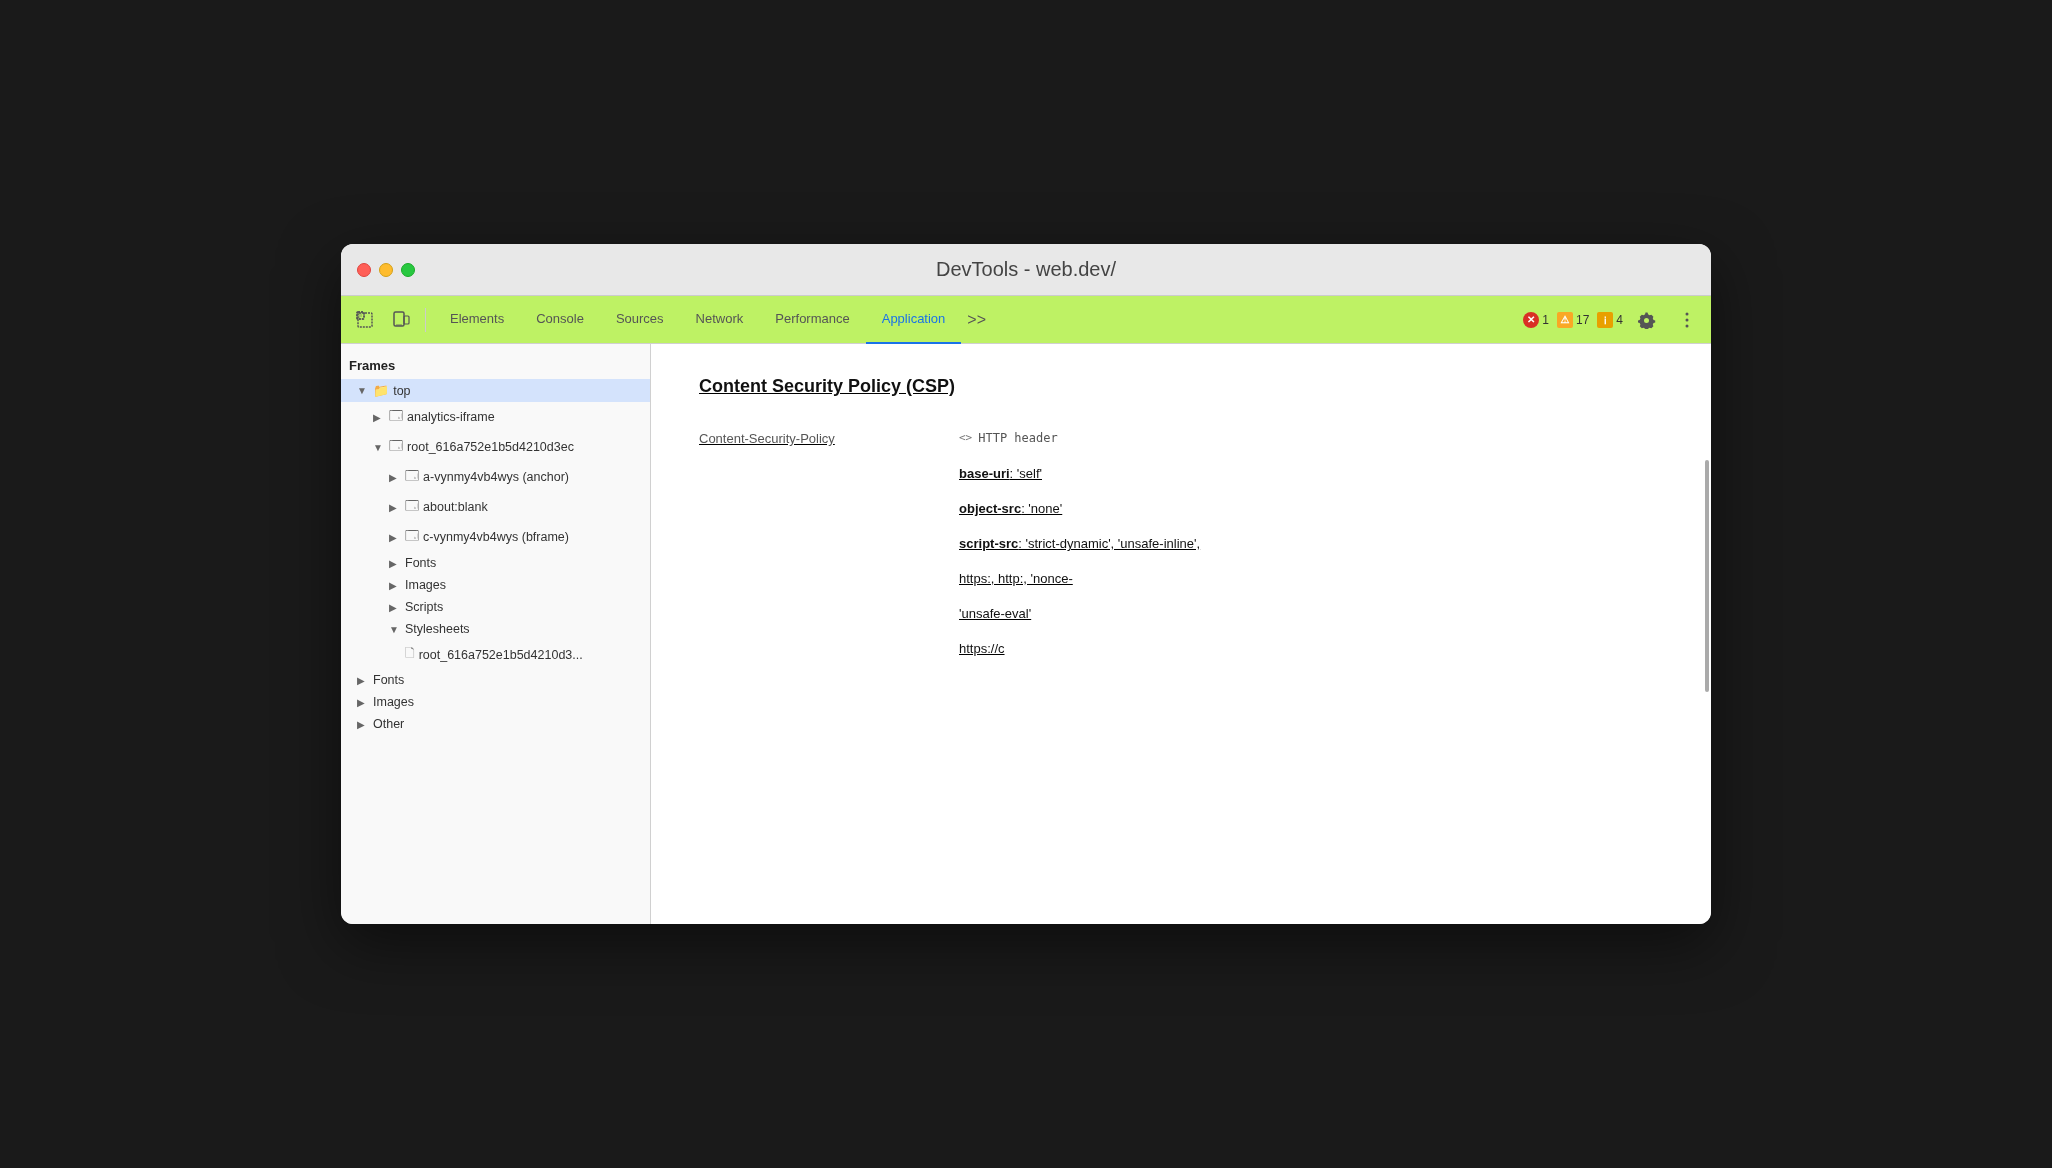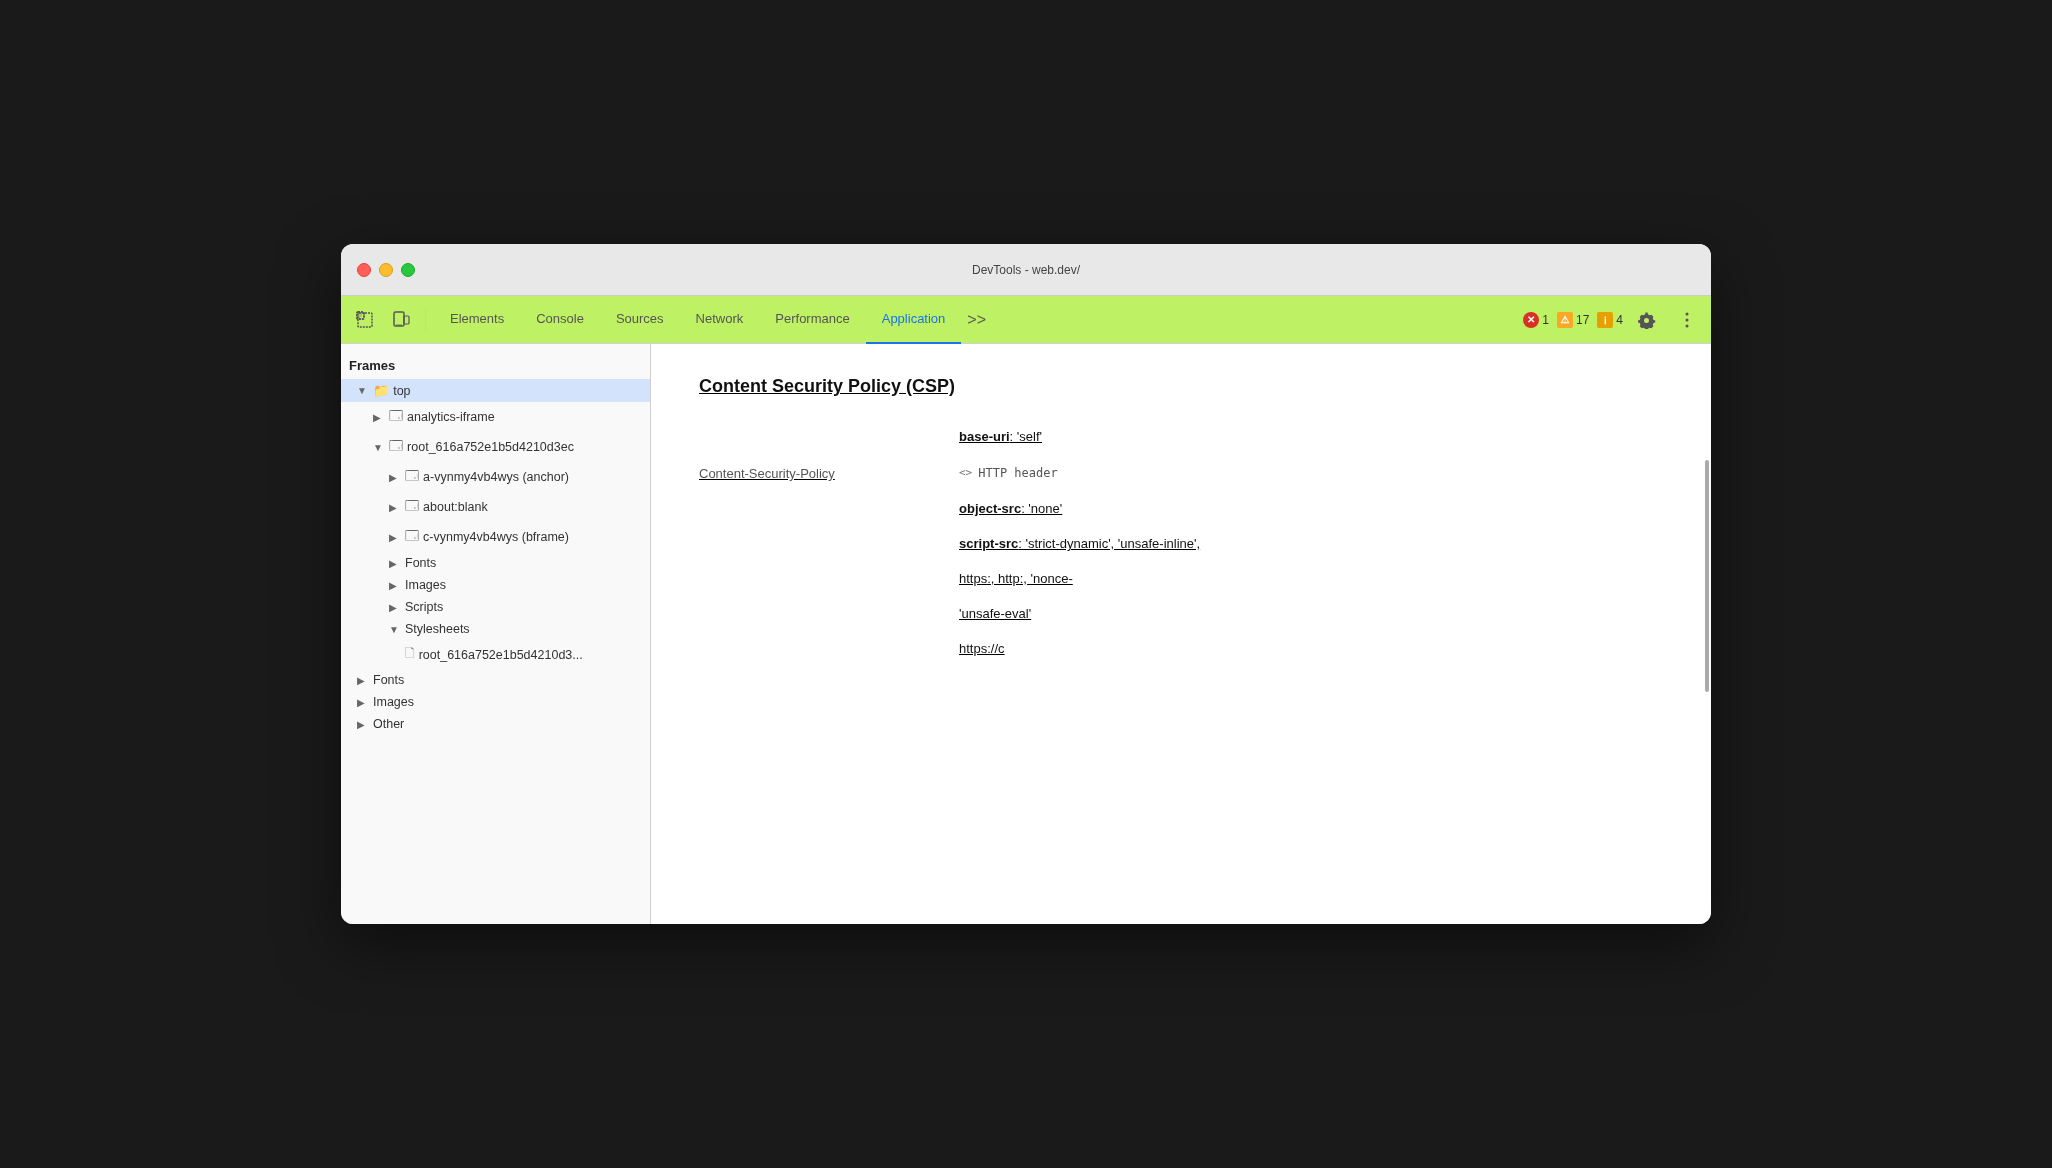--- a/index.html
+++ b/index.html
@@ -48,21 +48,21 @@
     }
 
     .traffic-light.red { background: #ff5f57; border: 1px solid #e0443e; }
     .traffic-light.yellow { background: #febc2e; border: 1px solid #d4a017; }
     .traffic-light.green { background: #28c840; border: 1px solid #1aab29; }
 
     .window-title {
       position: absolute;
       left: 50%;
       transform: translateX(-50%);
-      font-size: 12px;
+      font-size: 20px;
       color: #444;
       font-weight: 500;
     }
 
     .toolbar {
       background: #bef264;
       height: 48px;
       display: flex;
       align-items: center;
       padding: 0 8px;
@@ -473,38 +473,38 @@
         <span class="item-label">Other</span>
       </div>
     </div>
 
     <div class="content-panel">
       <div class="content-title">Content Security Policy (CSP)</div>
 
       <div class="csp-table">
 
         <div class="csp-row">
-          <div class="csp-key"></div>
-          <div class="csp-value">
-            <span class="directive">base-uri</span><span>: 'self'</span>
-          </div>
-        </div>
-
-        <div class="csp-row">
           <div class="csp-key">Content-Security-Policy</div>
           <div class="csp-value">
             <span class="code-tag">
               <span>HTTP header</span>
             </span>
           </div>
         </div>
 
         <div class="csp-row">
           <div class="csp-key"></div>
           <div class="csp-value">
+            <span class="directive">base-uri</span><span>: 'self'</span>
+          </div>
+        </div>
+
+        <div class="csp-row">
+          <div class="csp-key"></div>
+          <div class="csp-value">
             <span class="directive">object-src</span><span>: 'none'</span>
           </div>
         </div>
 
         <div class="csp-row">
           <div class="csp-key"></div>
           <div class="csp-value">
             <span class="directive">script-src</span><span>: 'strict-dynamic', 'unsafe-inline',</span>
           </div>
         </div>

